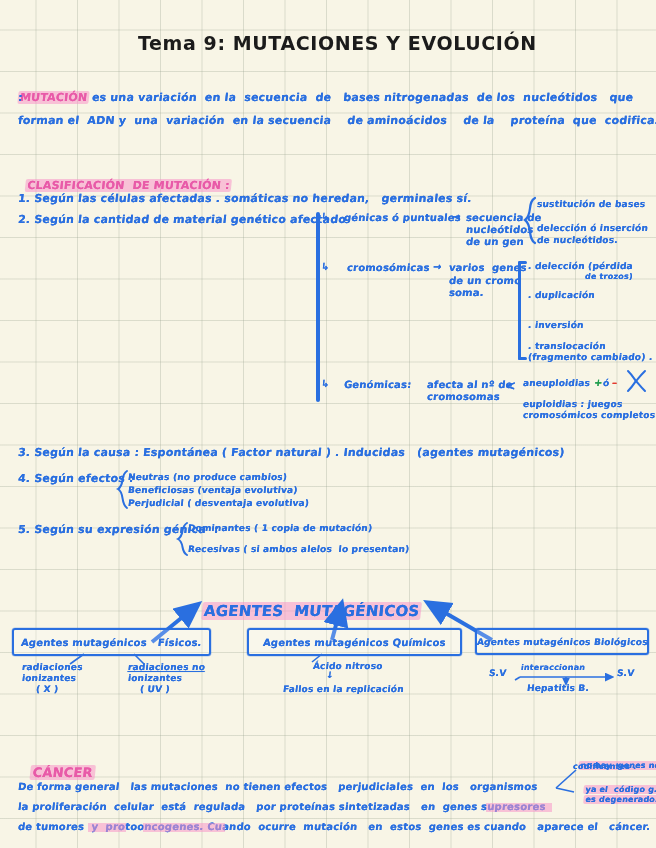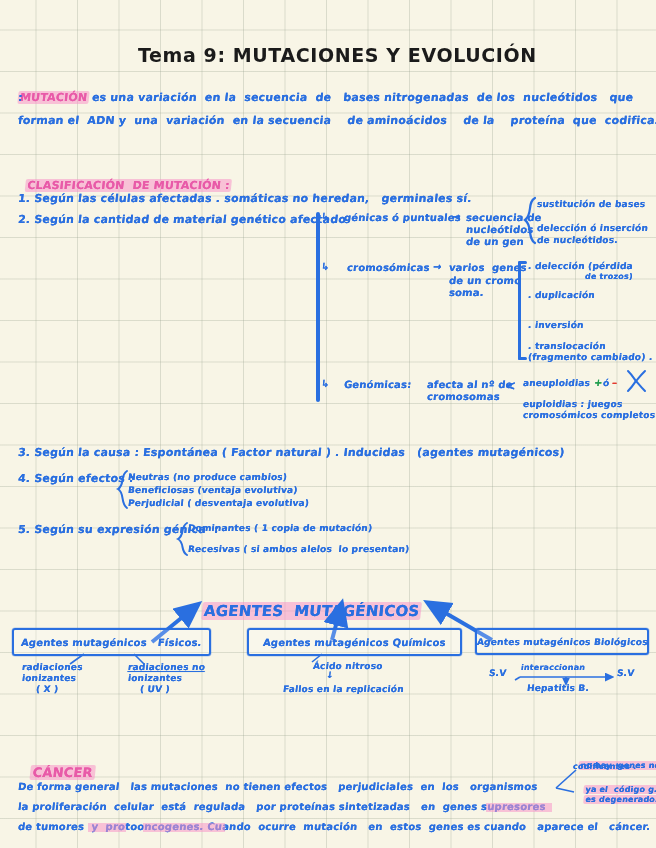--- a/index.html
+++ b/index.html
@@ -56,21 +56,21 @@
   .vbar{position:absolute;background:#2a6fe0;border-radius:2px;}
   .hbar{position:absolute;background:#2a6fe0;border-radius:2px;}
   svg.deco{position:absolute;overflow:visible;}
   .u{ text-decoration:underline; text-decoration-thickness:1px;}
 </style>
 </head>
 <body>
 
 <div class="page"></div>
 
-<div class="ink title" style="left:138px;top:44px;">Tema 9: MUTACIONES Y EVOLUCIÓN</div>
+<div class="ink title" style="left:138px;top:32px;">Tema 9: MUTACIONES Y EVOLUCIÓN</div>
 <svg class="deco" style="left:134px;top:56px;width:390px;height:8px;">
   <path d="M2 4 C 90 1, 200 7, 386 3" stroke="#1b1b1b" stroke-width="0" fill="none"></path>
 </svg>
 
 <div style="position:absolute;left:18px;top:91px;">
   <span class="ink hw pink sz11 hl">MUTACIÓN</span>
     <span class="ink hw sz11">:</span>
 </div>
 <div class="ink hw sz11" style="left:92px;top:91px;">es una variación  en la  secuencia  de   bases nitrogenadas  de los  nucleótidos   que</div>
 <div class="ink hw sz11" style="left:18px;top:114px;">forman el  ADN y  una  variación  en la secuencia    de aminoácidos    de la    proteína  que  codifica.</div>

